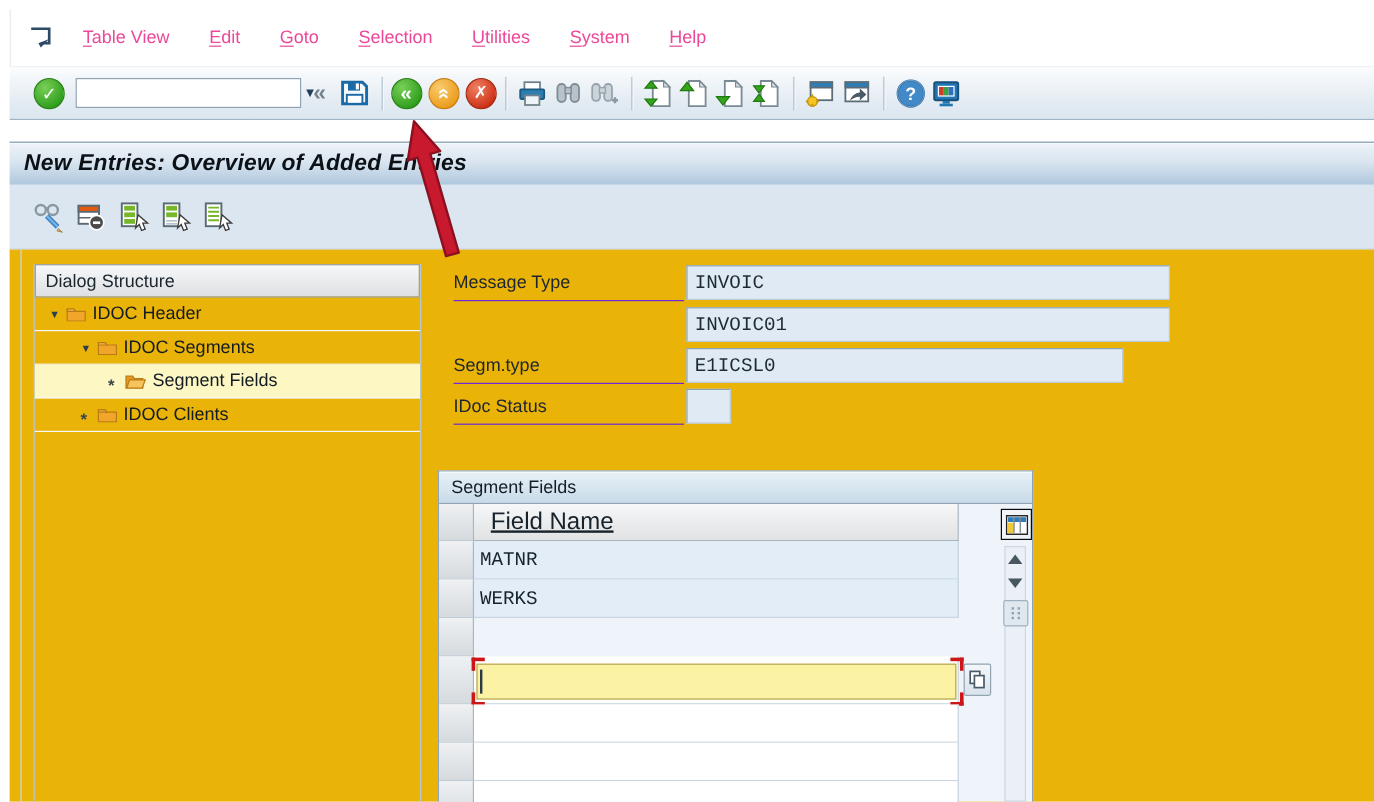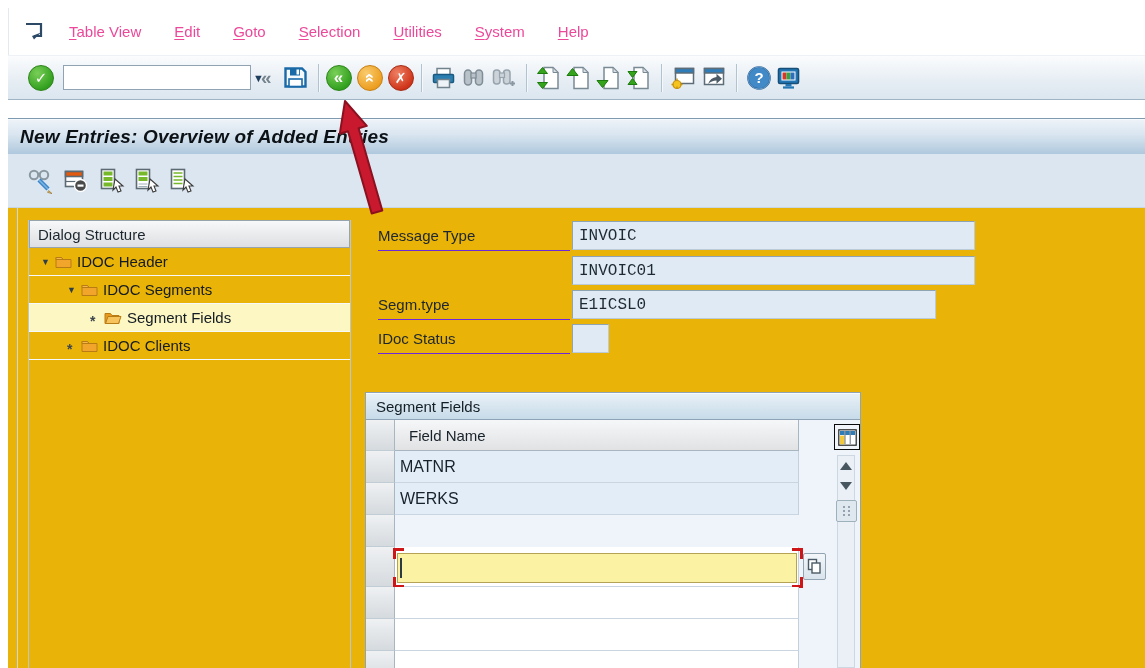--- a/index.html
+++ b/index.html
@@ -77,23 +77,23 @@
   
   .tbl { position:absolute; left:357px; top:184px; width:496px; bottom:0;
     border:1px solid #8ea4b6; border-bottom:none; background:#eef4f9; }
   .tbl-title { height:27px; background:linear-gradient(#e9f1f7,#c7dbe9); border-bottom:1px solid #8ea4b6;
     box-shadow:inset 0 1px 0 #f8fbfd; display:flex; align-items:center; padding-left:10px;
     font-size:15px; color:#141e26; }
   .selcell { position:absolute; left:0; width:29px; background:linear-gradient(#eff1f3,#d5dade);
     border-right:1px solid #aab6bf; border-bottom:1px solid #c2ccd4; }
   .hdrcell { position:absolute; left:29px; width:404px; background:linear-gradient(#f6f7f8,#e0e2e4);
     border-right:1px solid #aab6bf; border-bottom:1px solid #aab6bf;
-    font-size:15px; color:#18222a; display:flex; align-items:center; padding-left:14px; }
+    font-size:20px; color:#18222a; display:flex; align-items:center; padding-left:14px;text-decoration:underline; }
   .datacell { position:absolute; left:29px; width:404px; border-right:1px solid #c3d1dc;
-    border-bottom:1px solid #c9d6e1; font-family:Liberation Sans, sans-serif;
+    border-bottom:1px solid #c9d6e1; font-family:Liberation Mono, monospace;
     font-size:16px; color:#16222c; display:flex; align-items:center; padding-left:5px; }
   .rowblue { background:#e3edf7; } .rowwhite { background:#fff; }
   .active-wrap { position:absolute; left:27px; top:155px; width:410px; height:40px; }
   .active-input { position:absolute; left:4px; top:5px; width:400px; height:30px; background:#fcf2a3;
     border:1px solid #b5a355; display:flex; align-items:center; }
   .caret { width:2px; height:20px; background:#2c3a46; margin-left:2px; }
   .br { position:absolute; width:11px; height:11px; border:0 solid #ce1517; }
   .br.tl { left:0; top:0; border-left-width:3px; border-top-width:3px; }
   .br.tr { right:0; top:0; border-right-width:3px; border-top-width:3px; }
   .br.bl { left:0; bottom:0; border-left-width:3px; border-bottom-width:3px; }

